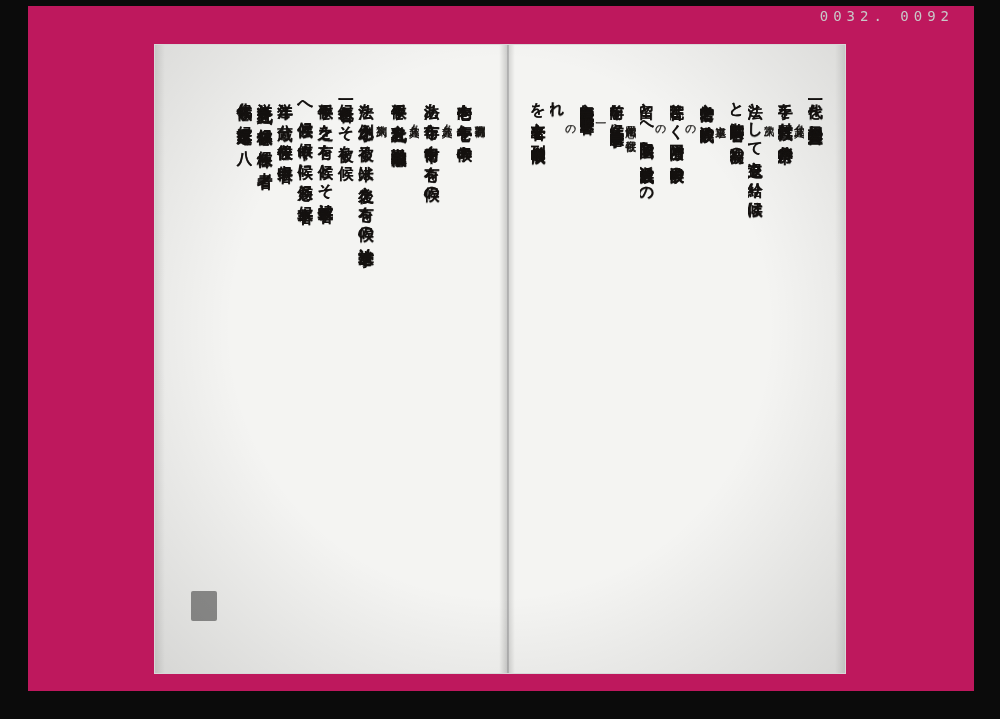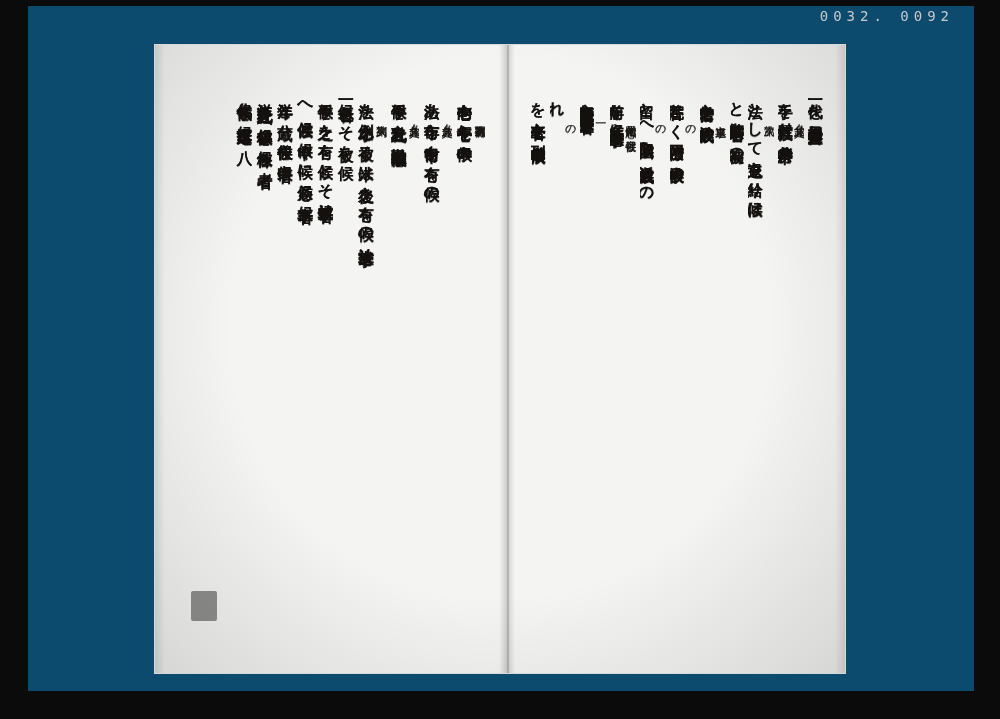--- a/index.html
+++ b/index.html
@@ -12,21 +12,21 @@
     height: 719px;
     overflow: hidden;
     font-family: "DejaVu Sans", sans-serif;
   }
 
   
   #scan-frame {
     position: relative;
     width: 1000px;
     height: 719px;
-    background: #0c4a6e;
+    background: #be185d;
   }
 
   
   .film-band {
     position: absolute;
     background: #0b0b0b;
   }
   #band-left   { left: 0;   top: 0;   width: 28px;  height: 719px; }
   #band-right  { right: 0;  top: 0;   width: 26px;  height: 719px; }
   #band-top    { left: 0;   top: 0;   width: 1000px; height: 6px; }

